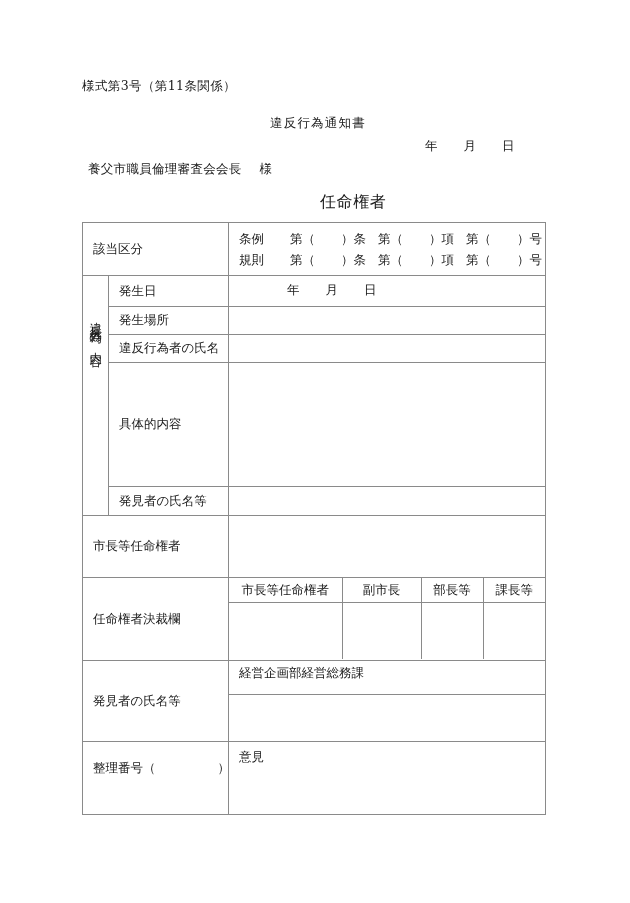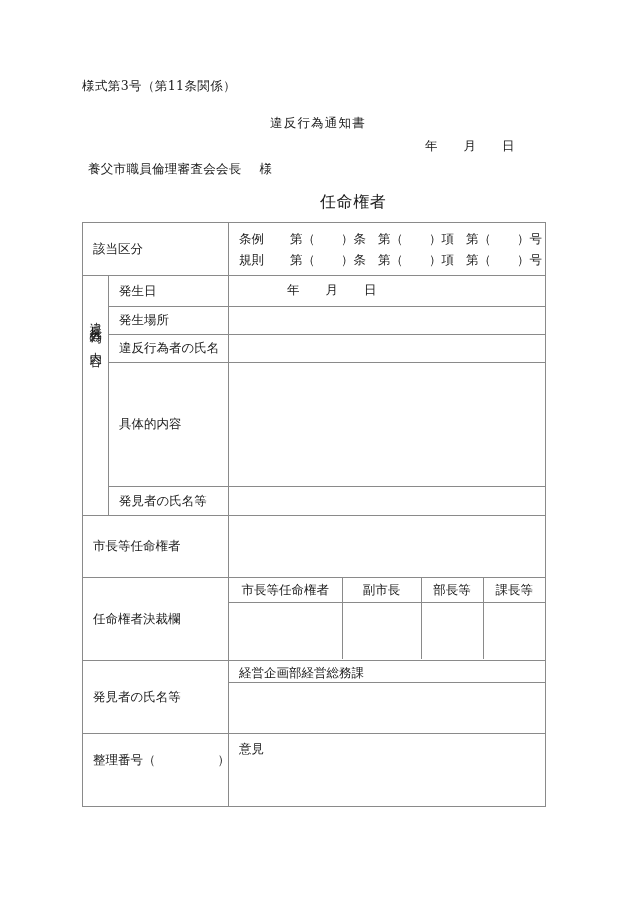--- a/index.html
+++ b/index.html
@@ -139,21 +139,21 @@
   .sub-table tr.head td {
     border-bottom: 1px solid #8a8a8a;
     padding: 4px 2px 3px;
     white-space: nowrap;
   }
   .sub-table tr.body td { height: 56px; }
 
   
   .ethics-top {
     border-bottom: 1px solid #8a8a8a;
-    padding: 3px 8px 1px 10px;
+    padding: 3px 8px 13px 10px;
     line-height: 1.4;
   }
   .ethics-space { height: 46px; }
 </style>
 </head>
 <body>
 
 <div class="page">
 
   <div class="form-code">様式第3号（第11条関係）</div>

